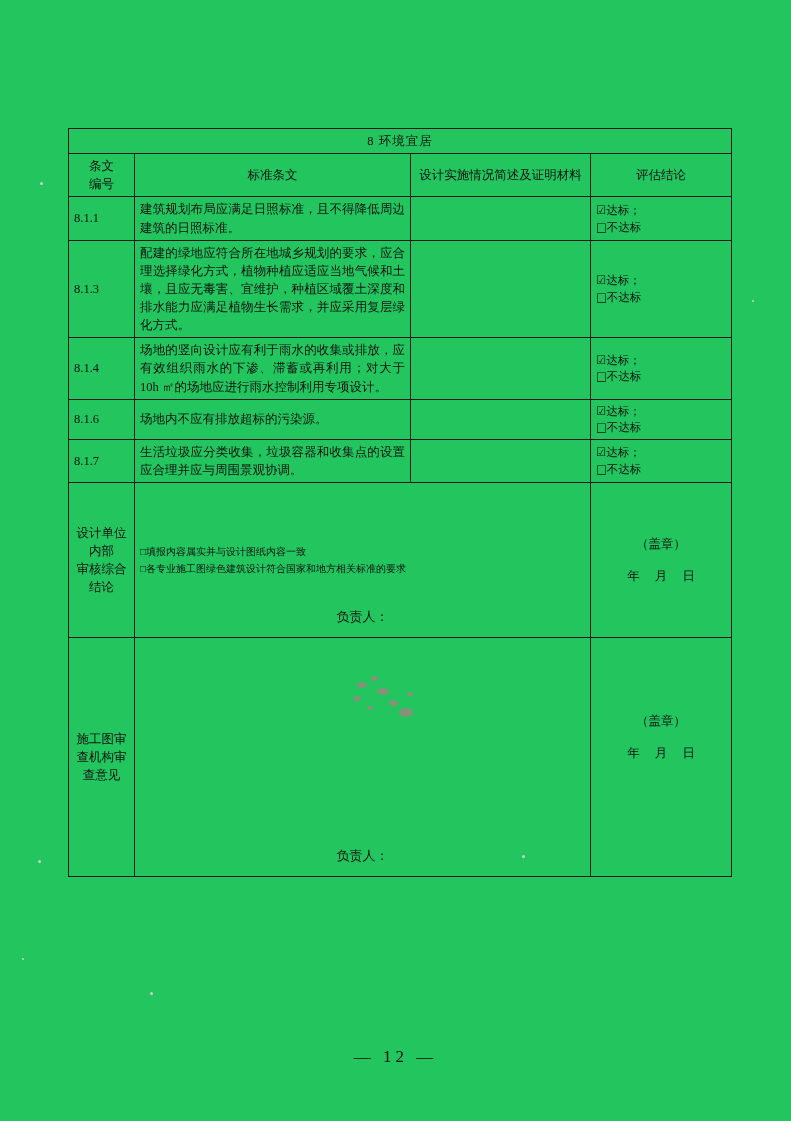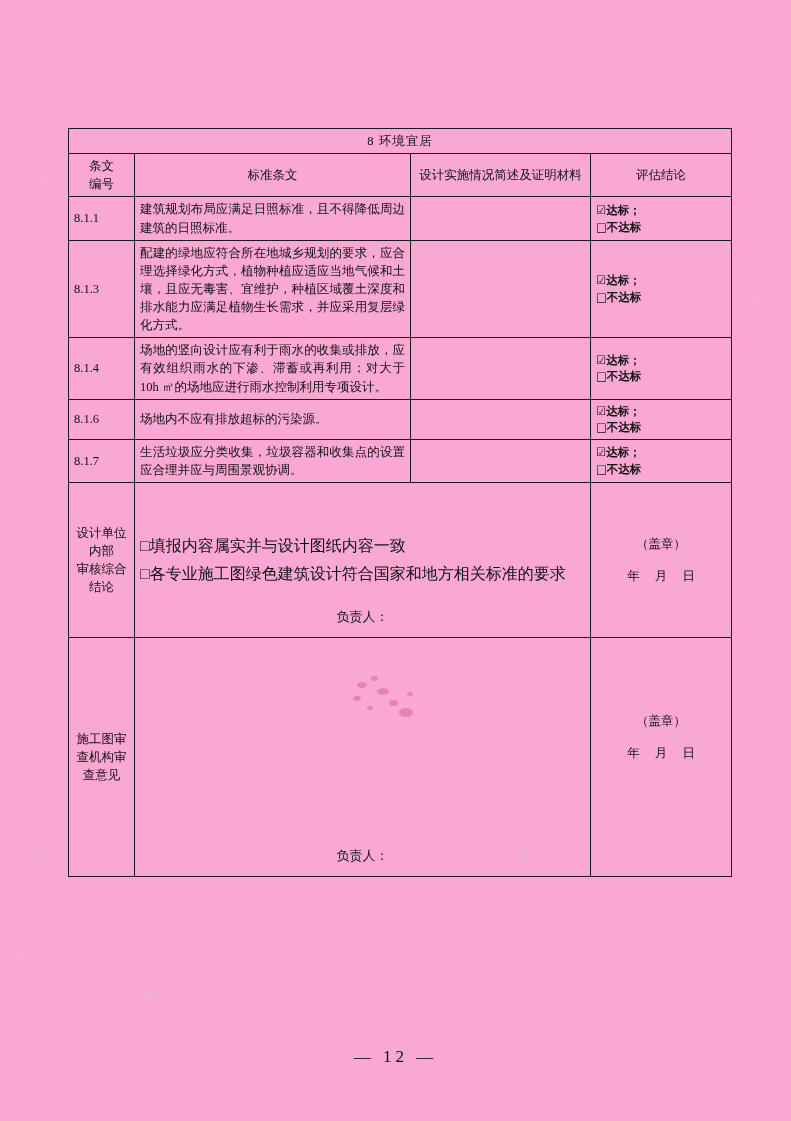--- a/index.html
+++ b/index.html
@@ -13,21 +13,21 @@
     font-family: "Liberation Serif", "DejaVu Serif", serif;
     color: #111;
     position: relative;
     overflow: hidden;
   }
   .page {
     position: absolute;
     left: 0; top: 0;
     width: 791px;
     height: 1121px;
-    background: #f9a8d4;
+    background: #22c55e;
   }
   .sheet {
     position: absolute;
     left: 68px;
     top: 128px;
     width: 655px;
   }
   table.form {
     border-collapse: collapse;
     width: 655px;
@@ -66,37 +66,37 @@
     text-justify: inter-ideograph;
     padding: 5px 7px 5px 7px;
     font-size: 12.5px;
     line-height: 1.5;
   }
   .concl-cell {
     padding: 3px 0 3px 10px;
     font-size: 12px;
     line-height: 1.5;
   }
-  .concl-line { white-space: nowrap; font-weight: bold; }
+  .concl-line { white-space: nowrap; }
   .box { font-family: "DejaVu Sans", sans-serif; font-size: 11.5px; }
 
   .section-label {
     text-align: center;
     font-size: 13.5px;
     line-height: 1.7;
     padding: 0 6px;
   }
   .review-body {
     height: 148px;
     vertical-align: top;
     padding: 10px 8px 6px 12px;
     position: relative;
   }
   .review-body .opts {
-    font-size: 16px;
+    font-size: 10px;
     line-height: 1.75;
   }
   .resp {
     position: absolute;
     left: 50%;
     transform: translateX(-50%);
     bottom: 10px;
     font-size: 13px;
     white-space: nowrap;
   }

